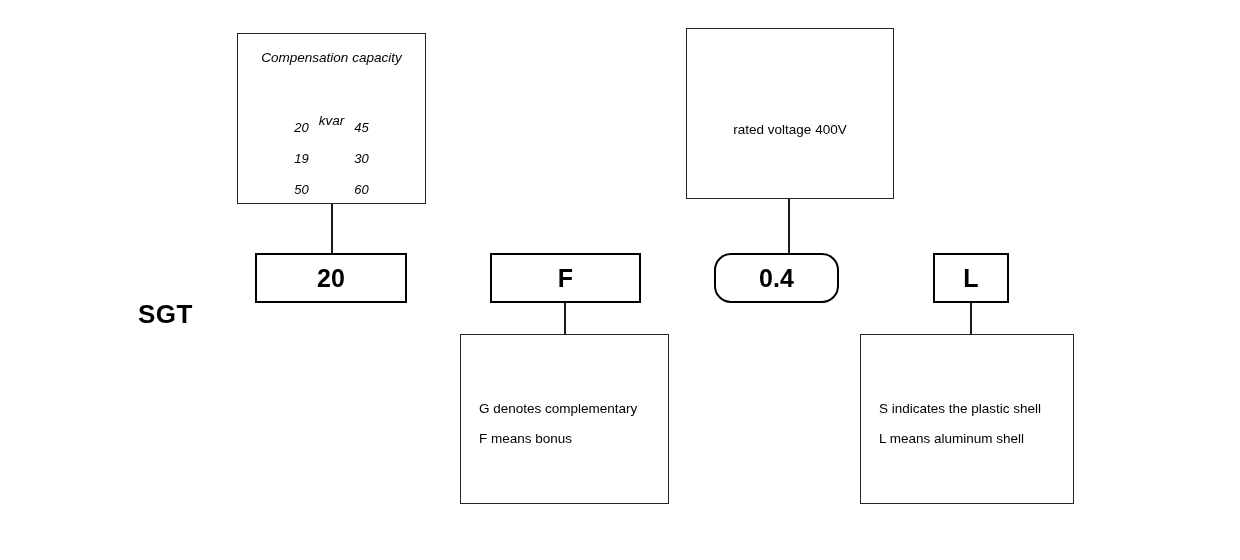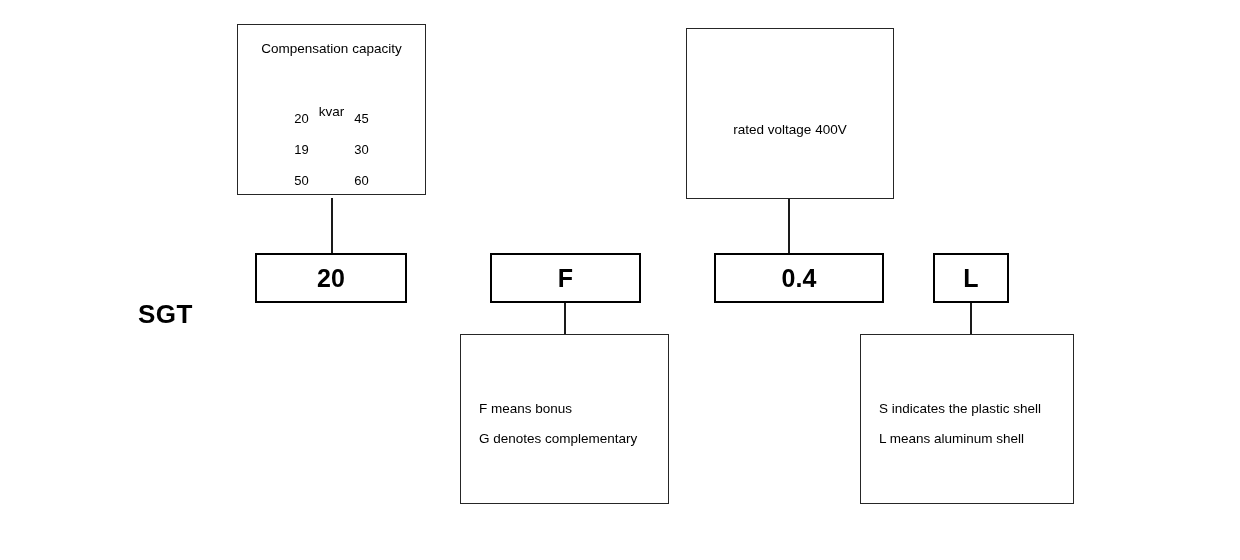--- a/index.html
+++ b/index.html
@@ -30,23 +30,24 @@
   }
   .connector {
     position: absolute;
     background: #1a1a1a;
     width: 1.5px;
     z-index: 1;
   }
   
   #capacity-box {
     left: 237px;
-    top: 24px;
+    top: 33px;
     width: 189px;
     height: 171px;
+    font-style: italic;
   }
   .cap-title {
     position: absolute;
     left: 0;
     right: 0;
     top: 16px;
     text-align: center;
     font-size: 13.5px;
     line-height: 1.2;
   }
@@ -108,21 +109,21 @@
     top: 253px;
     height: 50px;
     display: flex;
     align-items: center;
     justify-content: center;
     font-size: 25px;
     font-weight: bold;
   }
   #code-box-capacity { left: 255px; width: 152px; }
   #code-box-type     { left: 490px; width: 151px; }
-  #code-box-voltage  { left: 714px; width: 170px; }
+  #code-box-voltage  { left: 714px; width: 125px; border-radius: 17px; }
   #code-box-shell    { left: 933px; width: 76px; }
   
   #type-legend-box {
     left: 460px;
     top: 334px;
     width: 209px;
     height: 170px;
   }
   #shell-legend-box {
     left: 860px;
@@ -190,22 +191,22 @@
   </div>
   <div class="box box-thick code-box" id="code-box-shell">
     <span>L</span>
   </div>
 
   <div class="connector" id="conn-type"></div>
   <div class="connector" id="conn-shell"></div>
 
   <div class="box" id="type-legend-box">
     <div class="legend-lines">
+      <div class="legend-line">G denotes complementary</div>
       <div class="legend-line">F means bonus</div>
-      <div class="legend-line">G denotes complementary</div>
     </div>
   </div>
 
   <div class="box" id="shell-legend-box">
     <div class="legend-lines">
       <div class="legend-line">S indicates the plastic shell</div>
       <div class="legend-line">L means aluminum shell</div>
     </div>
   </div>
 

